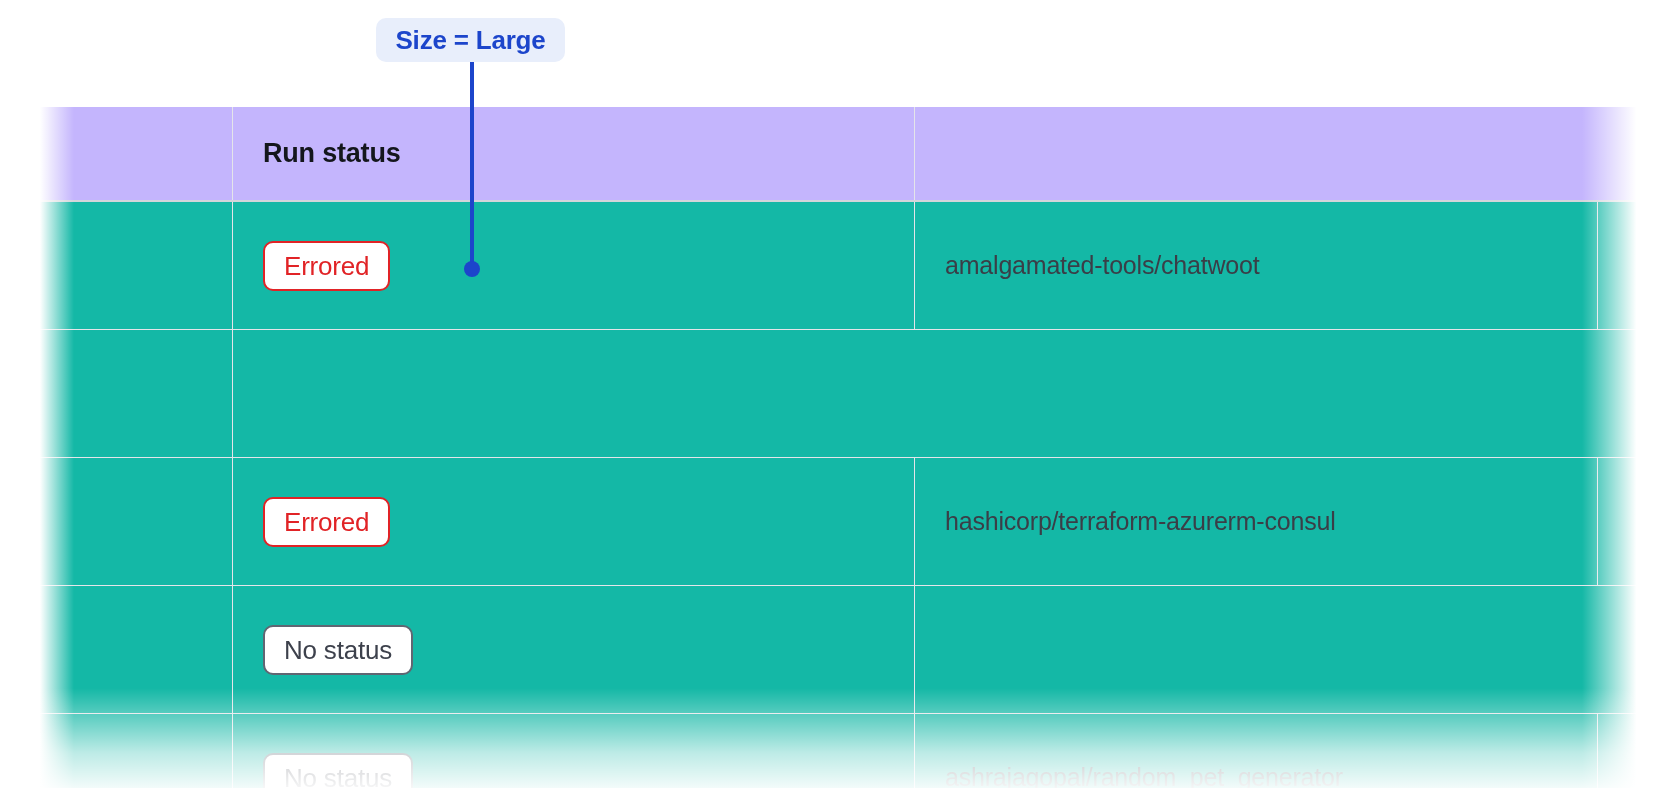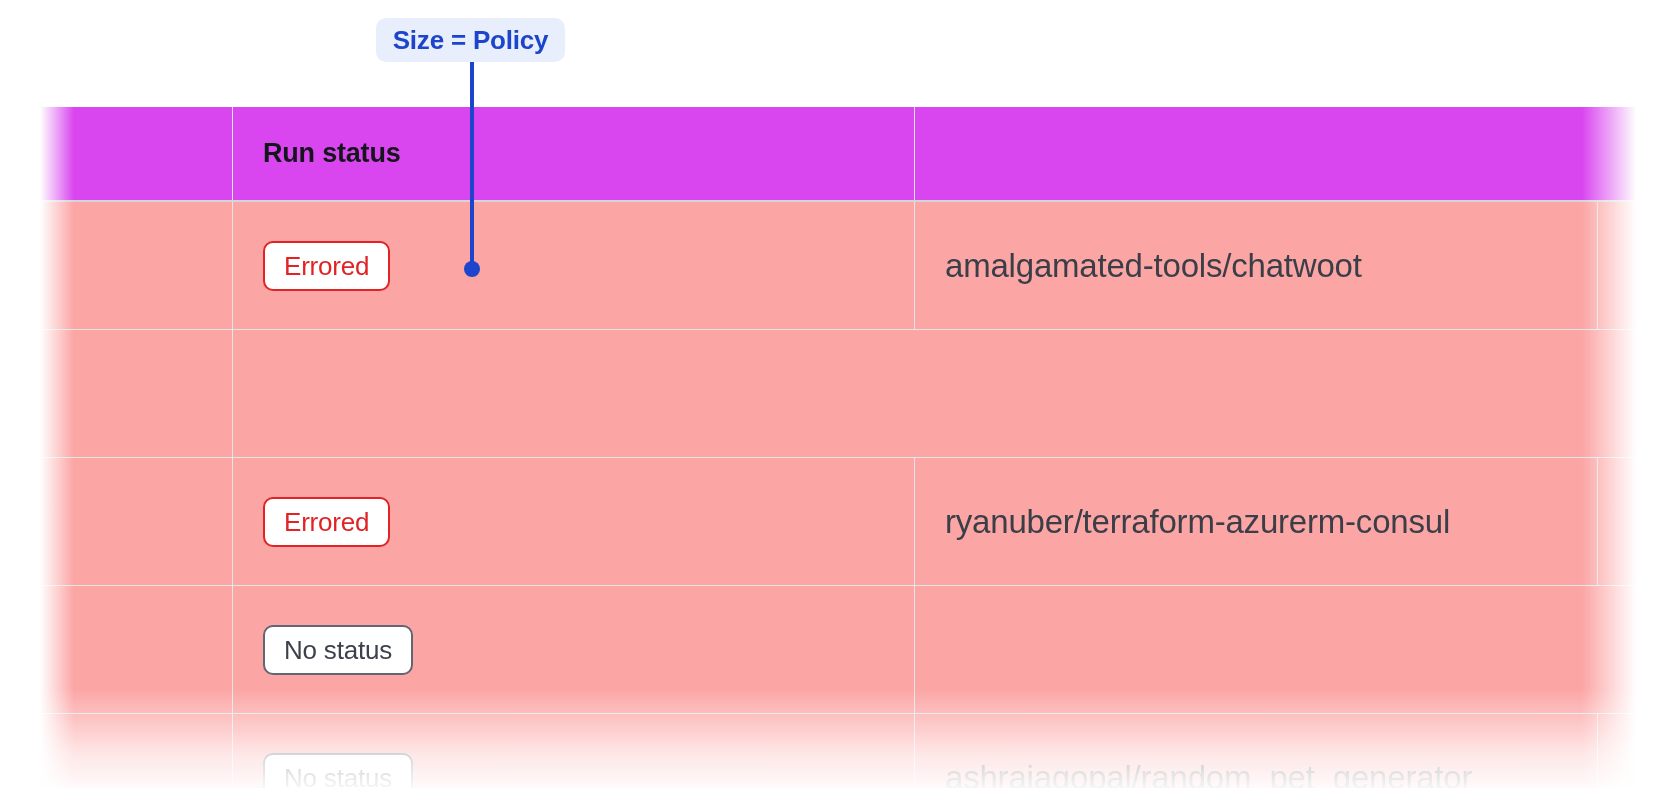--- a/index.html
+++ b/index.html
@@ -14,38 +14,38 @@
   
   .table {
     position: absolute;
     left: 40px; top: 107px;
     width: 1605px; height: 681px;
     background: #ffffff;
   }
   .tr { display: flex; width: 100%; }
   .tr.header {
     height: 95px;
-    background: #d946ef;
+    background: #c4b5fd;
     border-bottom: 2px solid #d3d5da;
   }
   .tr.body-row {
     height: 128px;
     border-bottom: 1.5px solid #e4e5e9;
-    background: #fca5a5;
+    background: #14b8a6;
   }
   .td { height: 100%; display: flex; align-items: center; }
   .c1 { width: 193px; border-right: 1.5px solid #e4e5e9; }
   .c2 { width: 682px; border-right: 1.5px solid #e4e5e9; padding-left: 30px; }
   .c3 { width: 683px; border-right: 1.5px solid #e4e5e9; padding-left: 30px; }
   .c4 { flex: 1 1 auto; }
   .th-label {
     font-size: 27px; font-weight: 700; color: #14161c; letter-spacing: -0.2px;
   }
   .repo {
-    font-size: 33px; font-weight: 400; color: #3a3e47; letter-spacing: -0.2px;
+    font-size: 25px; font-weight: 400; color: #3a3e47; letter-spacing: -0.2px;
     white-space: nowrap;
   }
   .badge {
     display: inline-block;
     line-height: 1;
     font-size: 26px; font-weight: 500; letter-spacing: -0.2px;
     padding: 10px 19px;
     border: 2.5px solid;
     border-radius: 10px;
     white-space: nowrap;
@@ -127,21 +127,21 @@
       <div class="td c1"></div>
       <div class="td c4"></div>
     </div>
 
     <div class="tr body-row">
       <div class="td c1"></div>
       <div class="td c2">
         <span class="badge errored">Errored</span>
       </div>
       <div class="td c3">
-        <span class="repo">ryanuber/terraform-azurerm-consul</span>
+        <span class="repo">hashicorp/terraform-azurerm-consul</span>
       </div>
       <div class="td c4"></div>
     </div>
 
     <div class="tr body-row">
       <div class="td c1"></div>
       <div class="td c2">
         <span class="badge no-status">No status</span>
       </div>
       <div class="td c4"></div>
@@ -158,18 +158,18 @@
       <div class="td c4"></div>
     </div>
 
   </div>
 
   <div class="fade fade-left"></div>
   <div class="fade fade-right"></div>
   <div class="fade fade-bottom"></div>
 
   <div class="annotation">
-    <div class="annotation-pill">Size = Policy</div>
+    <div class="annotation-pill">Size = Large</div>
     <div class="annotation-line"></div>
     <div class="annotation-dot"></div>
   </div>
 
 </div>
 
 </body></html>

